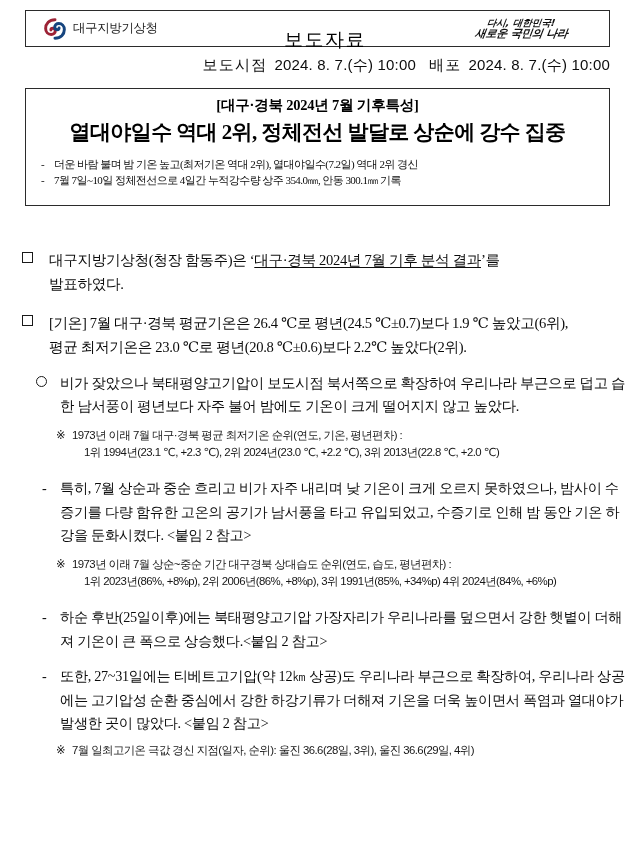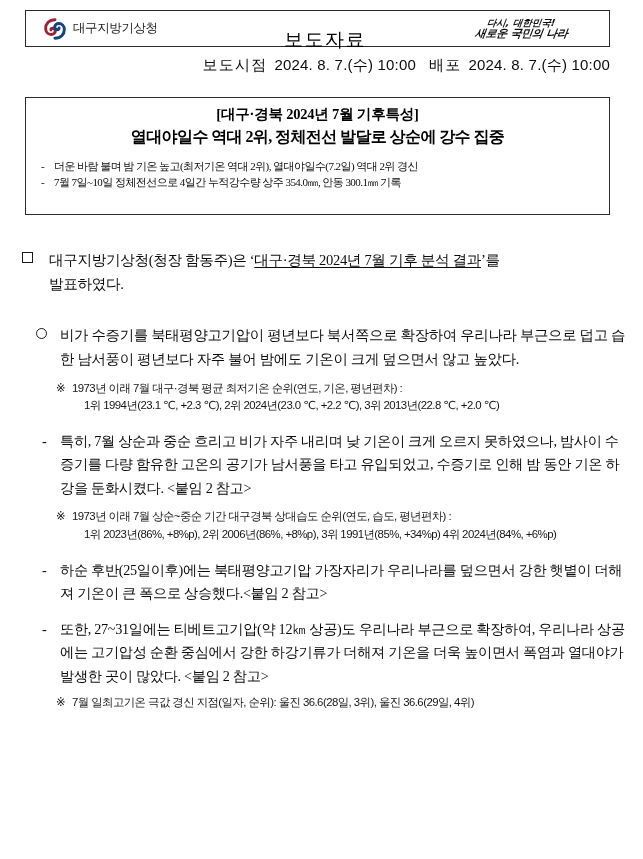--- a/index.html
+++ b/index.html
@@ -99,38 +99,38 @@
     letter-spacing: 0.2px;
   }
   .dateline .lbl { letter-spacing: 1.2px; }
   .dateline .gap { display: inline-block; width: 13px; }
   .dateline .gap-sm { display: inline-block; width: 7px; }
 
   
   .titlebox {
     position: absolute;
     left: 25px;
-    top: 97px;
+    top: 88px;
     width: 585px;
     height: 118px;
     border: 1px solid #2b2b2b;
     box-sizing: border-box;
     padding: 7px 8px 6px 8px;
   }
   .t-kicker {
     text-align: center;
     font-size: 14.5px;
     font-weight: bold;
     letter-spacing: -0.2px;
     color: #000;
     white-space: nowrap;
   }
   .t-main {
     text-align: center;
-    font-size: 16px;
+    font-size: 21px;
     font-weight: bold;
     letter-spacing: -0.6px;
     margin-top: 3px;
     color: #000;
     white-space: nowrap;
   }
   .t-bullets {
     margin-top: 10px;
     padding-left: 7px;
   }
@@ -281,28 +281,33 @@
   <div class="body-wrap">
 
     <div class="p-square blk">
       <span class="marker"></span>
       <span>대구지방기상청(청장 함동주)은 ‘</span><span class="uline nowrap">대구·경북 2024년 7월 기후 분석 결과</span><span>’를</span>
       <span class="l2">발표하였다.</span>
     </div>
 
     <div class="sp-16"></div>
 
+    <div class="p-square blk">
+      <span class="marker"></span>
+      <span class="l2">[기온] 7월 대구·경북 평균기온은 26.4 ℃로 평년(24.5 ℃±0.7)보다 1.9 ℃ 높았고(6위),</span>
+      <span class="l2">평균 최저기온은 23.0 ℃로 평년(20.8 ℃±0.6)보다 2.2℃ 높았다(2위).</span>
+    </div>
 
     <div class="sp-12"></div>
 
     <div class="p-circle blk">
       <span class="marker"></span>
-      <span class="l2">비가 수증기를 북태평양고기압이 평년보다 북서쪽으로 확장하여 우리나라</span>
+      <span class="l2">비가 잦았으나 북태평양고기압이 보도시점 북서쪽으로 확장하여 우리나라</span>
       <span class="l2">부근으로 덥고 습한 남서풍이 평년보다 자주 불어 밤에도 기온이 크게</span>
-      <span class="l2">덮으면서 않고 높았다.</span>
+      <span class="l2">떨어지지 않고 높았다.</span>
     </div>
 
     <div class="sp-8"></div>
 
     <div class="note blk">
       <span class="marker">※</span>
       <span class="nline">1973년 이래 7월 대구·경북 평균 최저기온 순위(연도, 기온, 평년편차) :</span>
       <span class="nline indent">1위 1994년(23.1 ℃, +2.3 ℃), 2위 2024년(23.0 ℃, +2.2 ℃), 3위 2013년(22.8 ℃, +2.0 ℃)</span>
     </div>
 

